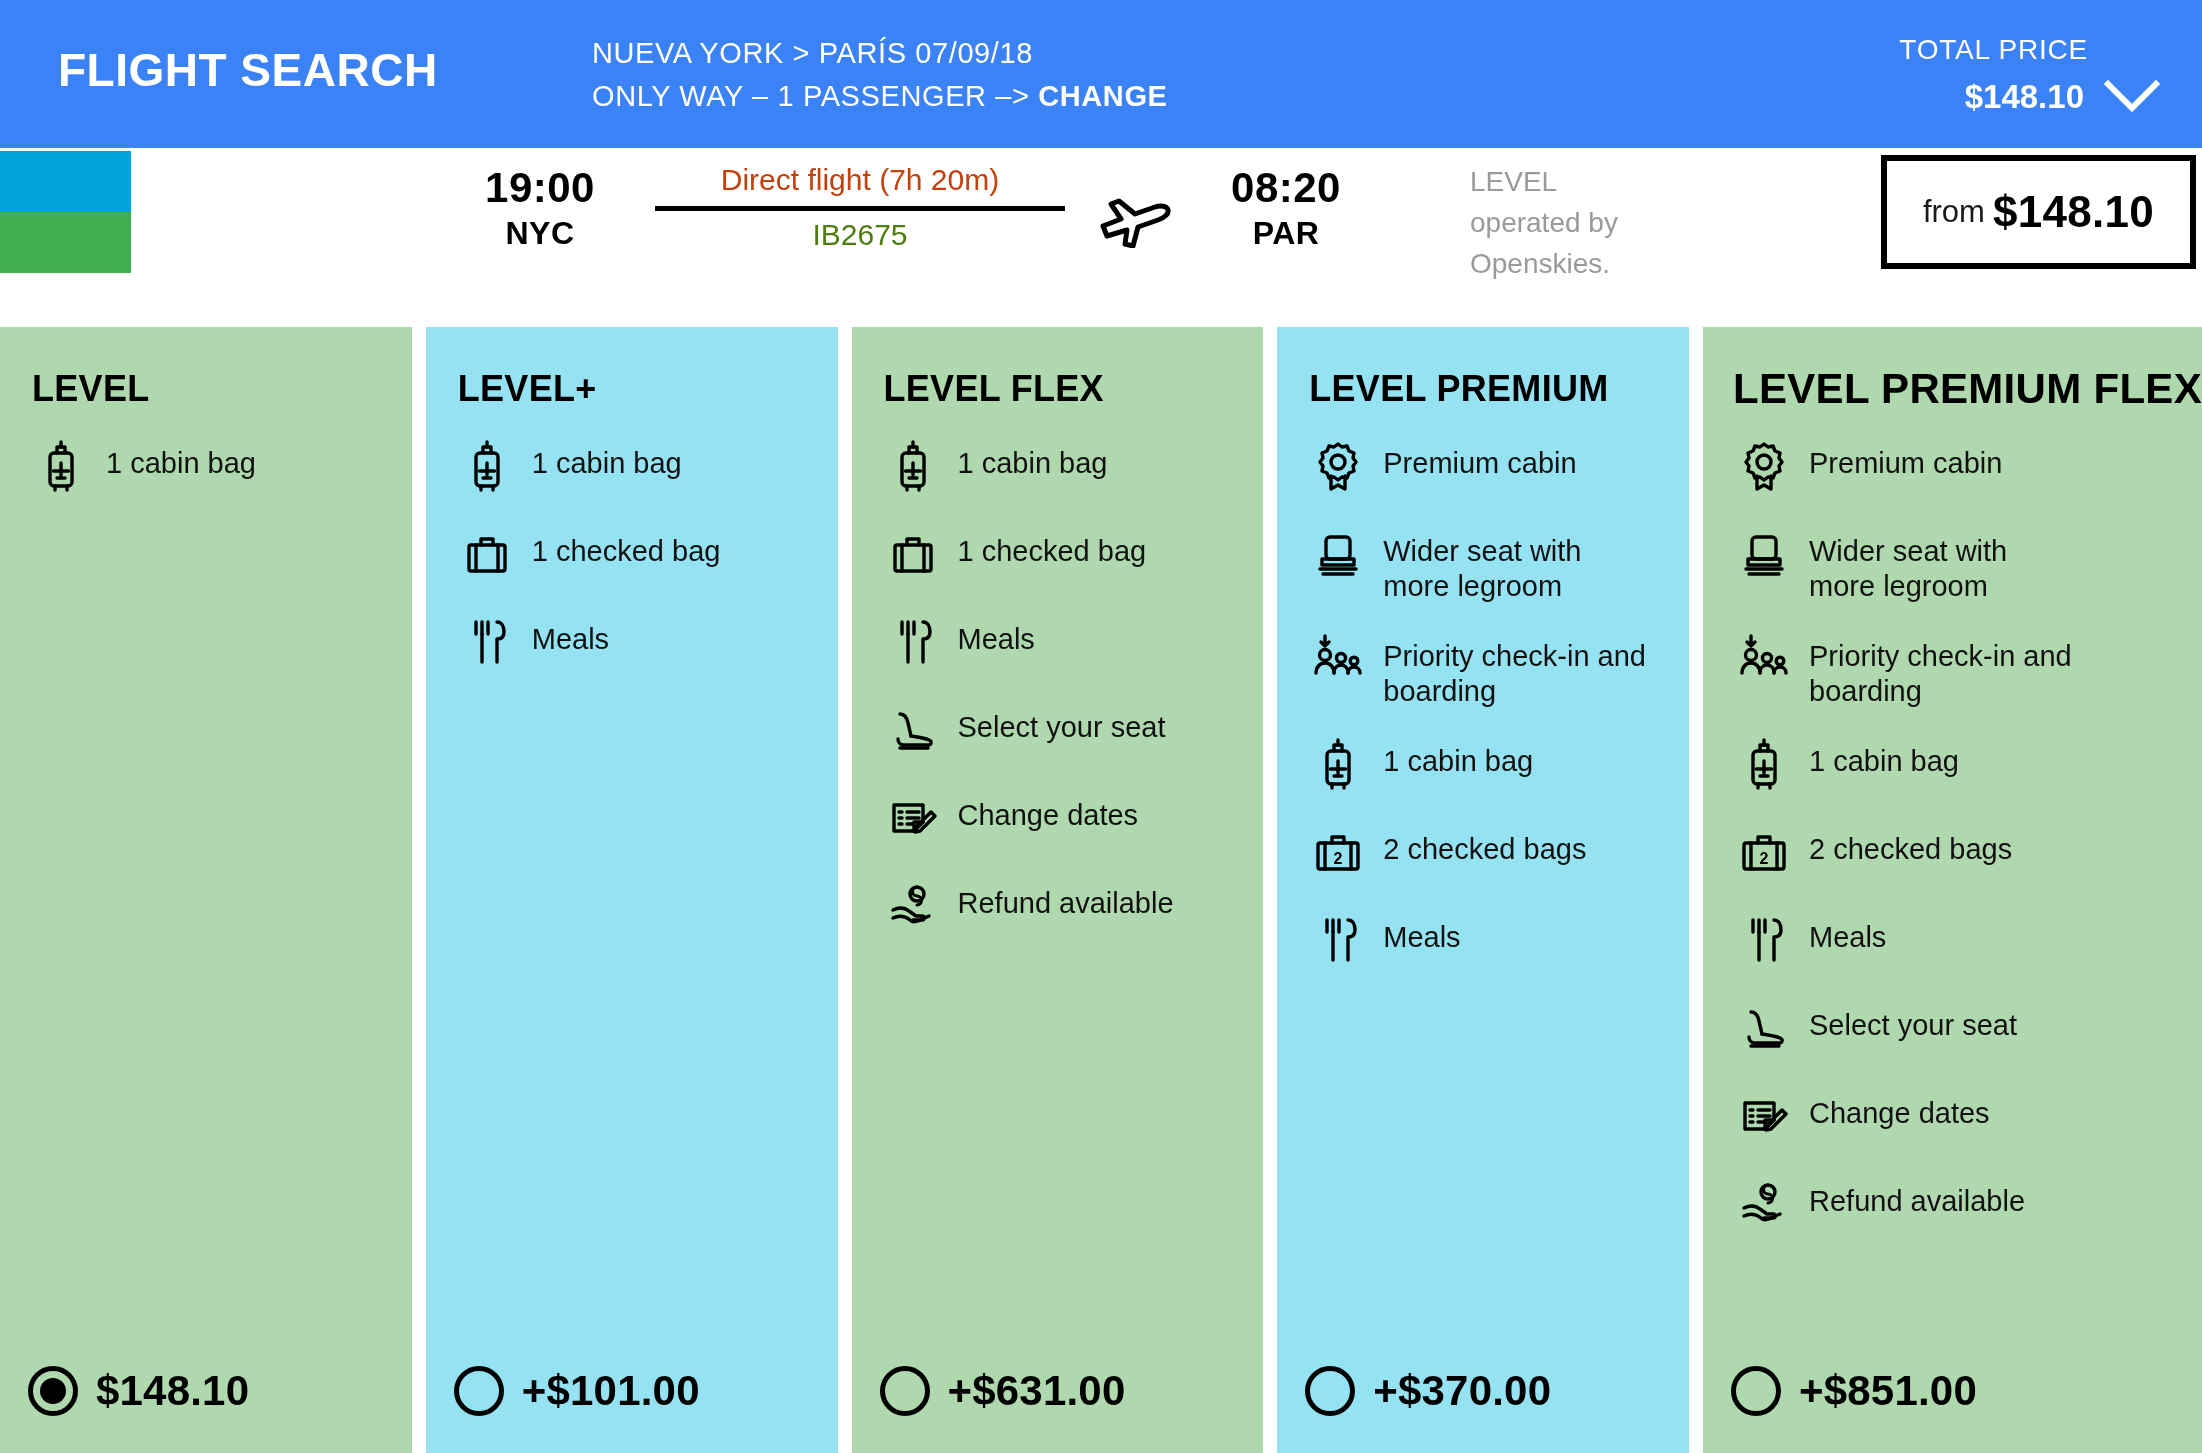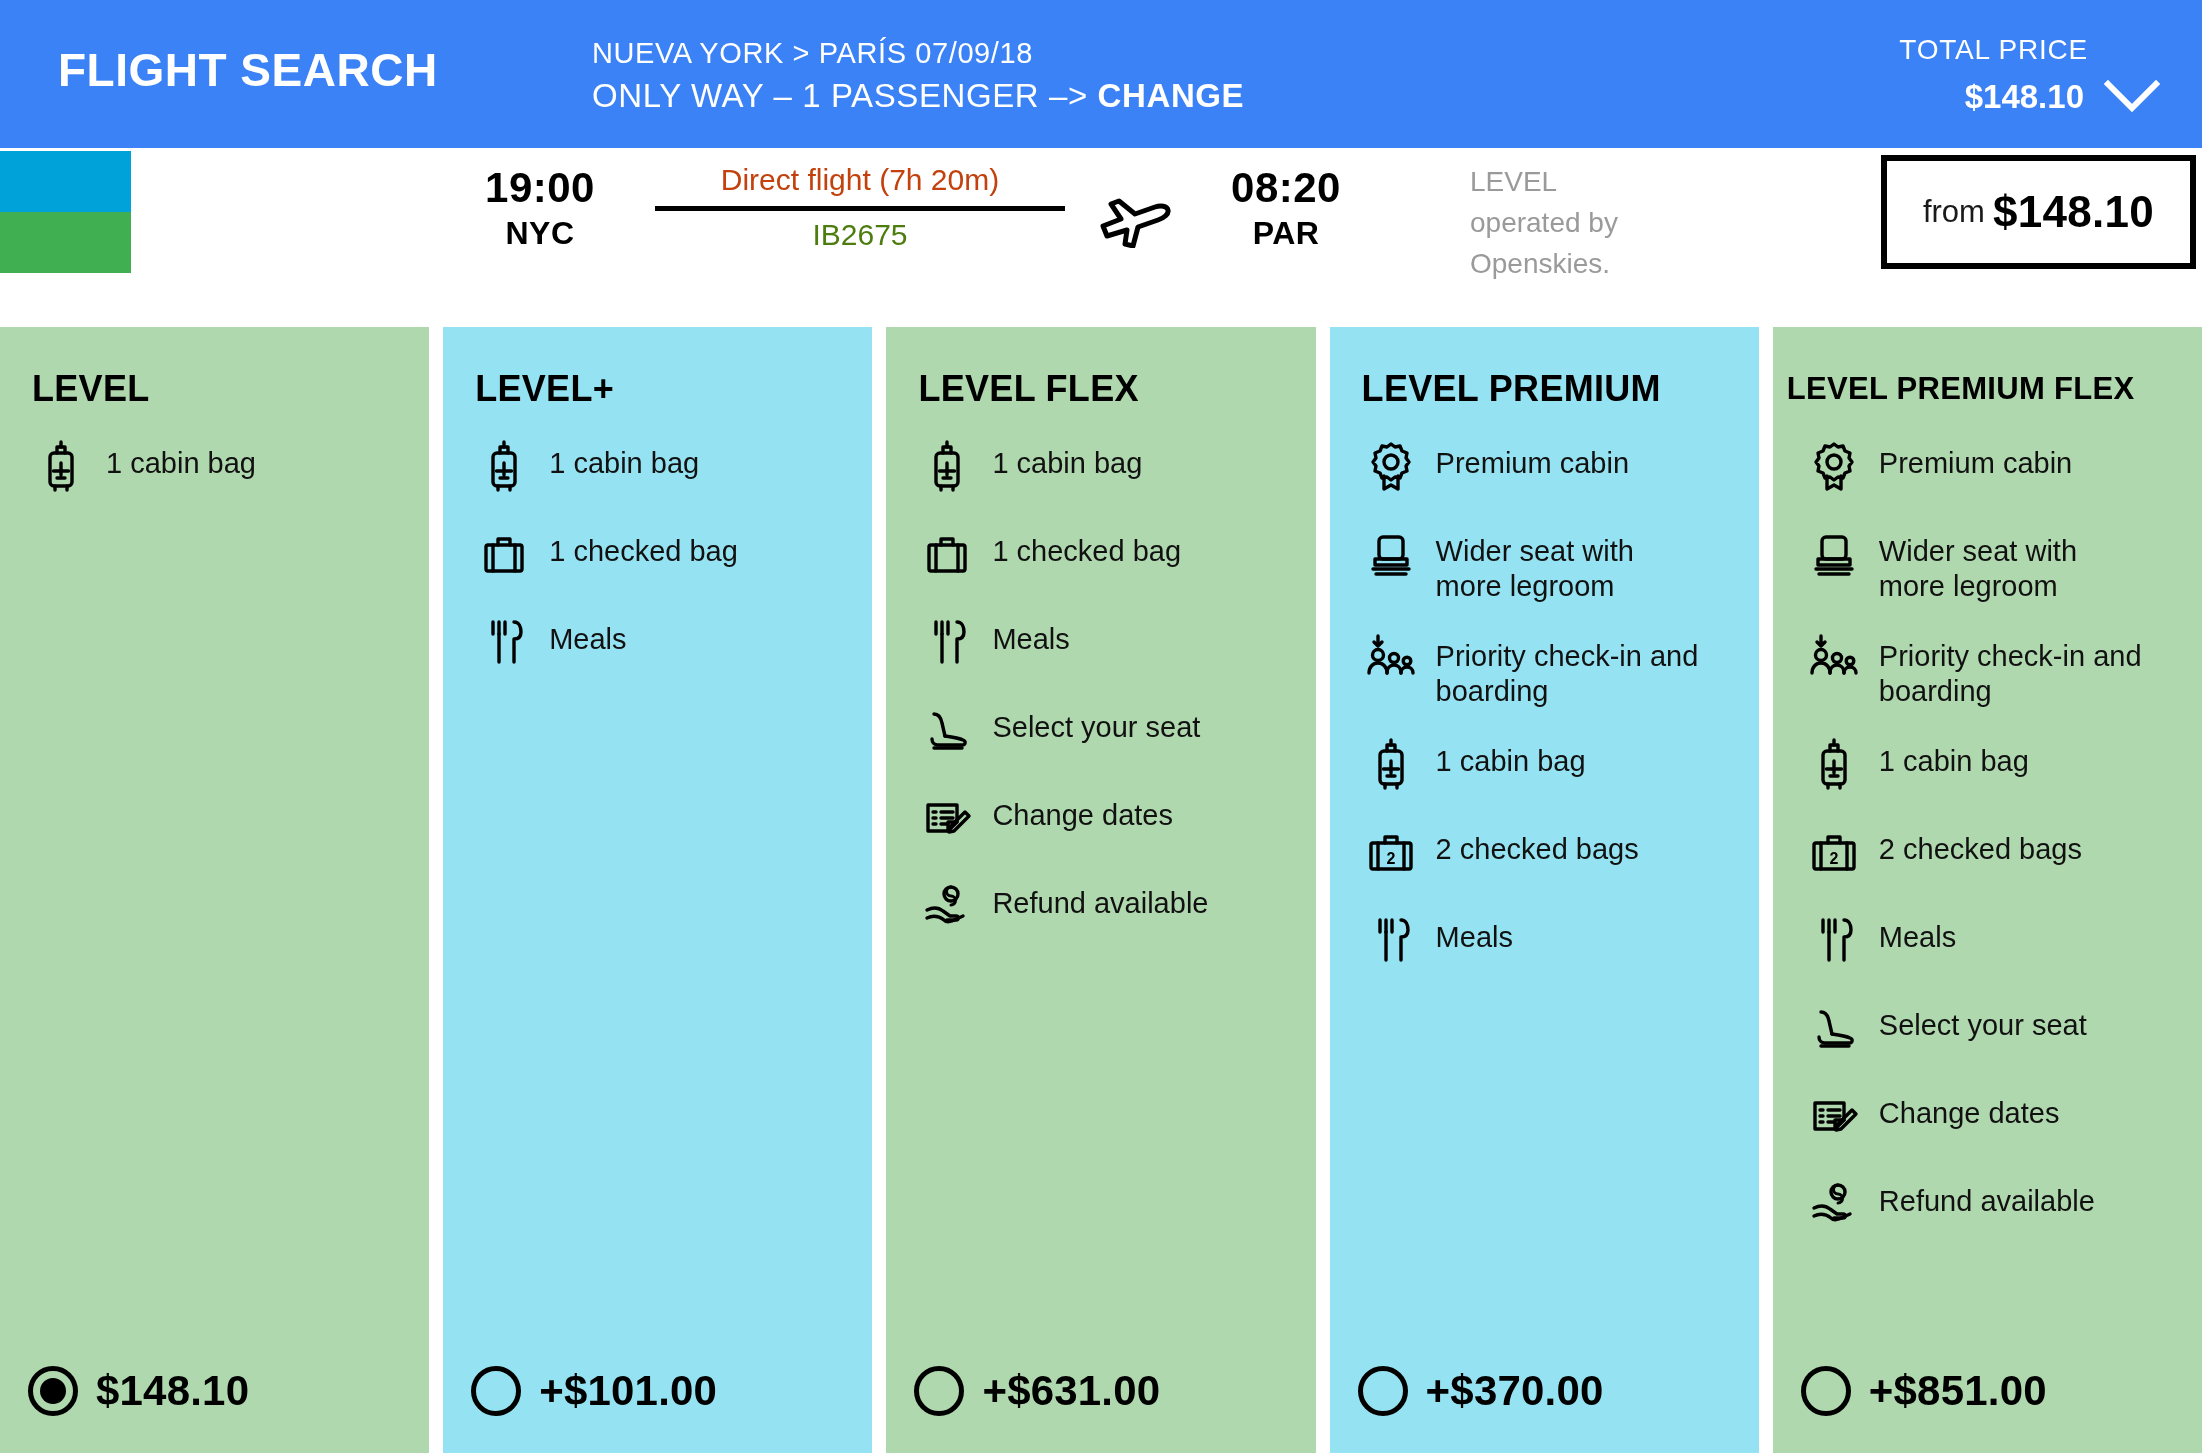--- a/index.html
+++ b/index.html
@@ -33,21 +33,21 @@
     left: 592px; top: 34px;
     font-size: 29px;
     letter-spacing: 0.6px;
     line-height: 38px;
     white-space: nowrap;
     font-weight: 400;
   }
   .topbar-trip {
     position: absolute;
     left: 592px; top: 77px;
-    font-size: 33px;
+    font-size: 29px;
     letter-spacing: 0.6px;
     line-height: 38px;
     white-space: nowrap;
     font-weight: 400;
   }
   .topbar-trip .change {
     font-weight: 700;
   }
   .topbar-totallabel {
     position: absolute;
@@ -199,21 +199,21 @@
 
   .card-title {
     font-size: 36px;
     font-weight: 700;
     letter-spacing: 0.3px;
     line-height: 44px;
     padding: 40px 0 0 32px;
     color: #000000;
     white-space: nowrap;
   }
-  .card.wide .card-title { padding-left: 14px; font-size: 31px; }
+  .card.wide .card-title { padding-left: 30px; font-size: 42px; }
 
   .feature-list {
     flex: 1 1 auto;
     padding: 26px 18px 0 34px;
   }
   .feature {
     display: flex;
     align-items: flex-start;
     margin-bottom: 26px;
     min-height: 62px;

